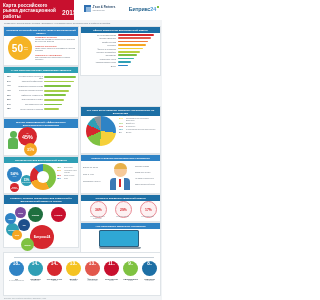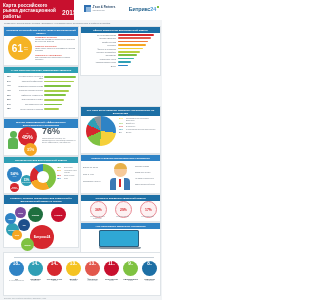--- a/index.html
+++ b/index.html
@@ -163,21 +163,21 @@
       <span class="b24-txt">Битрикс</span>
       <span class="b24-num">24</span>
       <span class="b24-dot"></span>
     </div>
   </div>
   <div class="hdr-credit">Совместное исследование сервиса «Битрикс24» и аналитического агентства J'son &amp; Partners Consulting</div>
 
   <div class="panel p1">
     <div class="ptitle">Ситуация на российском рынке труда и дистанционной работы</div>
     <div class="c94">
-      <b>61</b>
+      <b>50</b>
       <span class="u">
         <span>млн</span><br>
         <span>чел.</span>
       </span>
     </div>
     <div class="bl" style="top:9px">
       <div class="h">Трудовые ресурсы</div>
       <div class="t">население России трудоспособного возраста по оценке за 2015 год</div>
     </div>
     <div class="bl" style="top:18px">
@@ -255,24 +255,20 @@
       <div class="pb"></div>
     </div>
     <div class="c45">
       <span class="s">до</span>
       <span class="v">45%</span>
     </div>
     <div class="c31">
       <span class="s">до</span>
       <span class="v">31%</span>
     </div>
-    <div class="p76">
-      <div class="big">76%</div>
-      <div class="tx">работодателей считают, что дистанционные сотрудники работают не менее эффективно, чем офисные</div>
-    </div>
   </div>
 
   <div class="panel p5">
     <div class="ptitle dark">Кто чаще всего работает удалённо: распределение по должностям</div>
     <div class="pie" id="p5pie" style="background: conic-gradient(rgb(47, 131, 197) 0%, rgb(47, 131, 197) 27%, rgb(245, 208, 58) 27%, rgb(245, 208, 58) 51%, rgb(127, 194, 65) 51%, rgb(127, 194, 65) 68%, rgb(214, 39, 46) 68%, rgb(214, 39, 46) 82%, rgb(47, 159, 181) 82%, rgb(47, 159, 181) 92%, rgb(139, 148, 156) 92%, rgb(139, 148, 156) 100%);"></div>
     <div class="pielg" id="p5legend">
         <div class="lgrow">
           <span class="lgv" style="color: rgb(47, 131, 197);">27%</span>
           <span class="lgt">ИТ-специалисты</span>
         </div>

